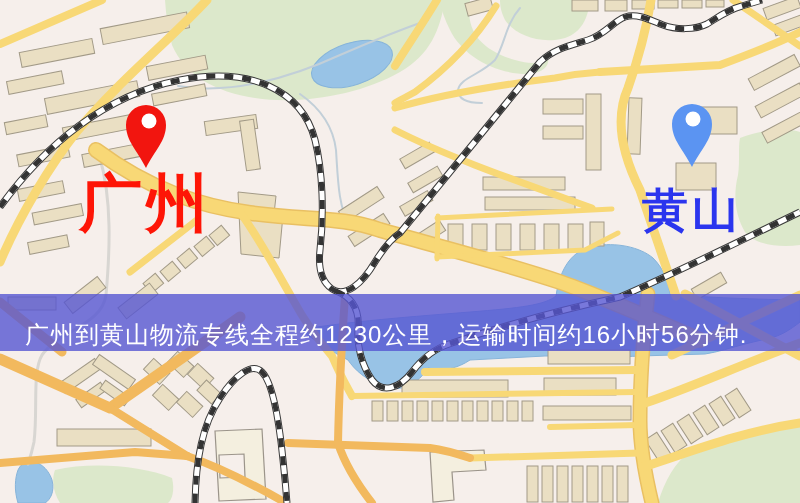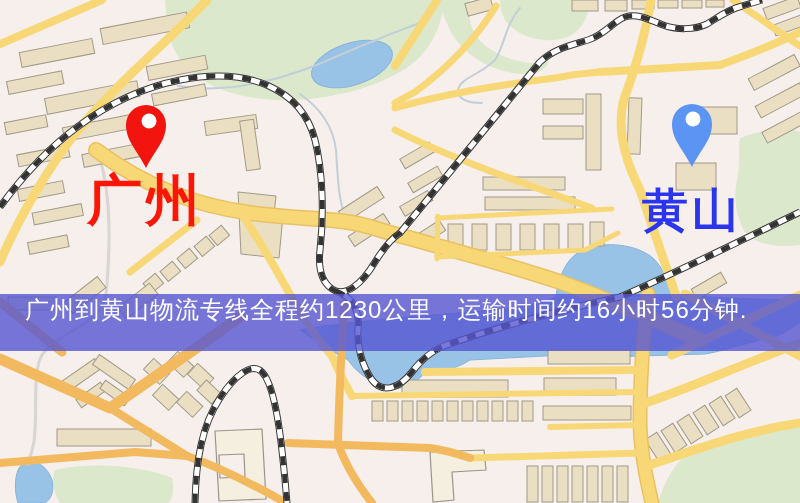--- a/index.html
+++ b/index.html
@@ -19,24 +19,24 @@
   .bldw{fill:#f4efdf;stroke:#9b948a;stroke-width:1.2;}
   .rl-under{fill:none;stroke:#3a3a3a;stroke-width:7;}
   .rl-base{fill:none;stroke:#ffffff;stroke-width:5;}
   .rl-dash{fill:none;stroke:#333333;stroke-width:5;stroke-dasharray:9 9;}
 
   
   .pin{position:absolute;z-index:3;}
   .city-label{position:absolute;z-index:3;transform:translateX(-50%);
       font-family:"DejaVu Serif","Liberation Serif",serif;font-weight:600;
       line-height:1;white-space:nowrap;text-shadow:0 0 1px rgba(255,255,255,.4);}
-  #label-origin{left:145px;top:172px;font-size:55px;color:#fe1506;letter-spacing:3px;}
+  #label-origin{left:145px;top:172px;font-size:63px;color:#fe1506;letter-spacing:3px;}
   #label-dest{left:692px;top:187px;font-size:46px;color:#2b35ee;letter-spacing:4px;}
   #banner{position:absolute;left:0;right:0;top:294px;height:57px;z-index:2;
-      background:rgba(86,86,210,0.80);display:flex;align-items:flex-start;
+      background:rgba(86,86,210,0.80);display:flex;align-items:flex-end;
       padding-left:25px;box-sizing:border-box;}
   #banner .txt{color:#ffffff;font-size:24px;letter-spacing:1px;white-space:nowrap;}
 </style>
 </head>
 <body>
 
 <div id="stage">
 
   <svg id="map-svg" width="800" height="503" viewBox="0 0 800 503">
     <defs>

